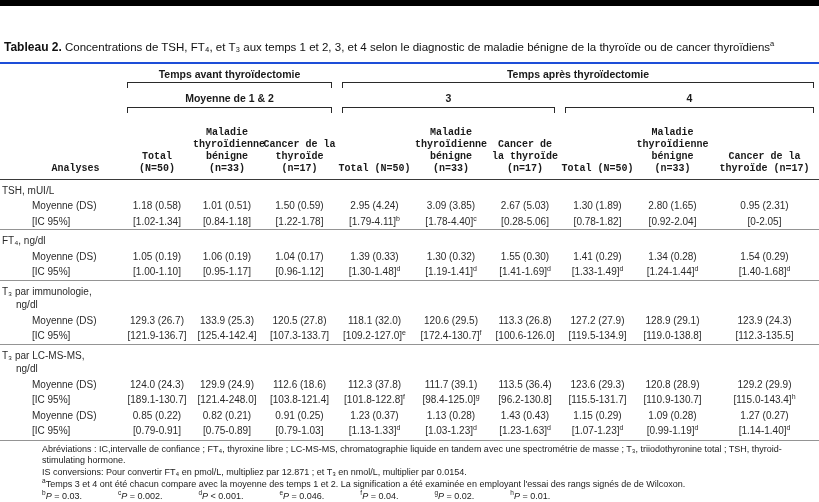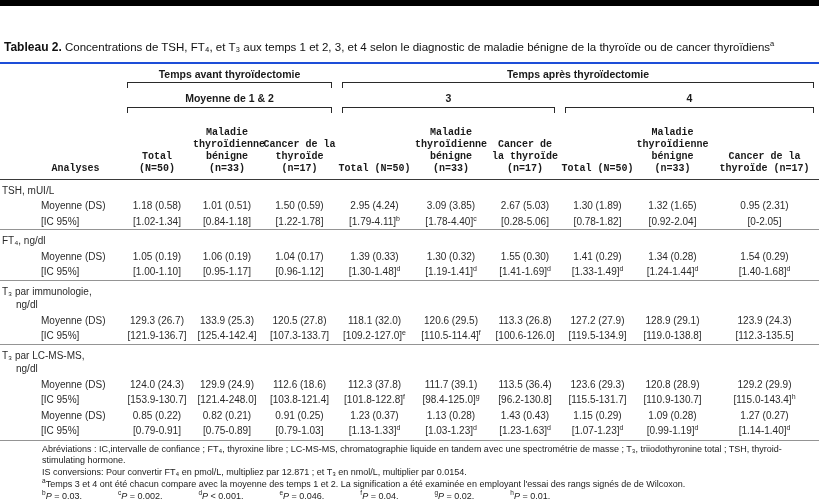--- a/index.html
+++ b/index.html
@@ -18,21 +18,21 @@
   thead th { font-weight:bold; font-size:10px; text-align:center; line-height:1.18; color:#1a1a1a; }
   .group-row th, .sub-row th { vertical-align:top; padding-top:4px; font-size:10.5px; }
   .bracket { height:5px; border:1.5px solid #2a2a2a; border-bottom:none; margin:2px 4px 0 4px; }
   .col-row th { height:62px; vertical-align:bottom; padding-bottom:4px; border-bottom:1.5px solid #3a3a3a;font-family:Liberation Mono, monospace; }
   .col-row th.analyses { text-align:center; padding-left:30px; }
 
   tbody td { font-size:10px; text-align:center; line-height:1.35; color:#2b2b2b; padding:1px 1px; }
   tbody .section-row td { text-align:left; padding-left:2px; border-top:1px solid #949494; padding-top:4px; }
   tbody tr.section-row:first-child td { border-top:none; }
   tbody tr:last-child td { border-bottom:1px solid #949494; padding-bottom:2px; }
-  td.rowlabel { text-align:left; padding-left:41px; white-space:nowrap; }
+  td.rowlabel { text-align:left; padding-left:32px; white-space:nowrap; }
   .indent2 { padding-left:14px; }
   tbody sup, thead sup { font-size:7px; }
   sup { line-height:0; }
 
   .footnotes { font-size:9px; line-height:1.32; color:#222; padding:3px 17px 2px 2px;margin-left:40px; }
   .footnotes sup { font-size:6.5px; }
   .pvals .item { display:inline-block; margin-right:36px; }
   .pit { display:inline-block; }
   .pit::first-letter { font-style:italic; }
   .bottom-rule { border-top:2px solid #2a2a2a; margin-top:2px; }
@@ -107,21 +107,21 @@
       </tr>
       <tr>
         <td class="rowlabel">Moyenne (DS)</td>
         <td><span>1.18 (0.58)</span></td>
         <td><span>1.01 (0.51)</span></td>
         <td><span>1.50 (0.59)</span></td>
         <td><span>2.95 (4.24)</span></td>
         <td><span>3.09 (3.85)</span></td>
         <td><span>2.67 (5.03)</span></td>
         <td><span>1.30 (1.89)</span></td>
-        <td><span>1.32 (1.65)</span></td>
+        <td><span>2.80 (1.65)</span></td>
         <td><span>0.95 (2.31)</span></td>
       </tr>
       <tr>
         <td class="rowlabel">[IC 95%]</td>
         <td><span>[1.02-1.34]</span><sup></sup></td>
         <td><span>[0.84-1.18]</span><sup></sup></td>
         <td><span>[1.22-1.78]</span><sup></sup></td>
         <td><span>[1.79-4.11]</span><sup>b</sup></td>
         <td><span>[1.78-4.40]</span><sup>c</sup></td>
         <td><span>[0.28-5.06]</span><sup></sup></td>
@@ -175,21 +175,21 @@
         <td><span>127.2 (27.9)</span></td>
         <td><span>128.9 (29.1)</span></td>
         <td><span>123.9 (24.3)</span></td>
       </tr>
       <tr>
         <td class="rowlabel">[IC 95%]</td>
         <td><span>[121.9-136.7]</span><sup></sup></td>
         <td><span>[125.4-142.4]</span><sup></sup></td>
         <td><span>[107.3-133.7]</span><sup></sup></td>
         <td><span>[109.2-127.0]</span><sup>e</sup></td>
-        <td><span>[110.5-114.4]</span><sup>f</sup></td>
+        <td><span>[172.4-130.7]</span><sup>f</sup></td>
         <td><span>[100.6-126.0]</span><sup></sup></td>
         <td><span>[119.5-134.9]</span><sup></sup></td>
         <td><span>[119.0-138.8]</span><sup></sup></td>
         <td><span>[112.3-135.5]</span><sup></sup></td>
       </tr>
       <tr class="section-row">
         <td colspan="10">
           <div>T₃ par LC-MS-MS,</div>
           <div class="indent2">ng/dl</div>
         </td>
@@ -201,21 +201,21 @@
         <td><span>112.6 (18.6)</span></td>
         <td><span>112.3 (37.8)</span></td>
         <td><span>111.7 (39.1)</span></td>
         <td><span>113.5 (36.4)</span></td>
         <td><span>123.6 (29.3)</span></td>
         <td><span>120.8 (28.9)</span></td>
         <td><span>129.2 (29.9)</span></td>
       </tr>
       <tr>
         <td class="rowlabel">[IC 95%]</td>
-        <td><span>[153.9-130.7]</span><sup></sup></td>
+        <td><span>[189.1-130.7]</span><sup></sup></td>
         <td><span>[121.4-248.0]</span><sup></sup></td>
         <td><span>[103.8-121.4]</span><sup></sup></td>
         <td><span>[101.8-122.8]</span><sup>f</sup></td>
         <td><span>[98.4-125.0]</span><sup>g</sup></td>
         <td><span>[96.2-130.8]</span><sup></sup></td>
         <td><span>[115.5-131.7]</span><sup></sup></td>
         <td><span>[110.9-130.7]</span><sup></sup></td>
         <td><span>[115.0-143.4]</span><sup>h</sup></td>
       </tr>
       <tr>

